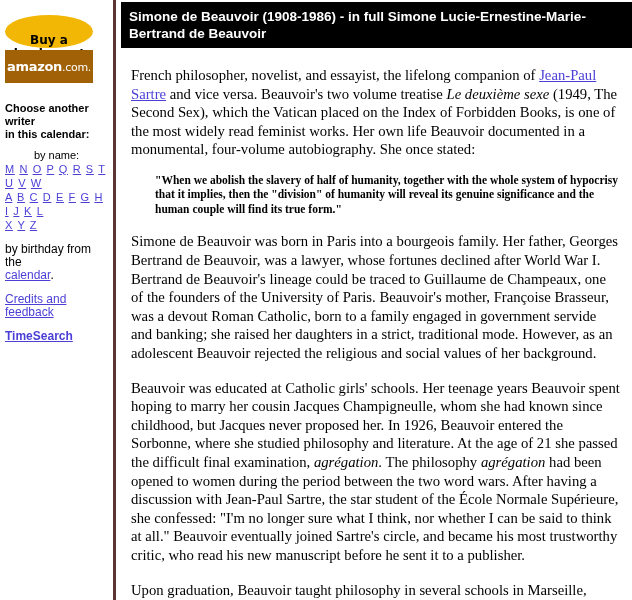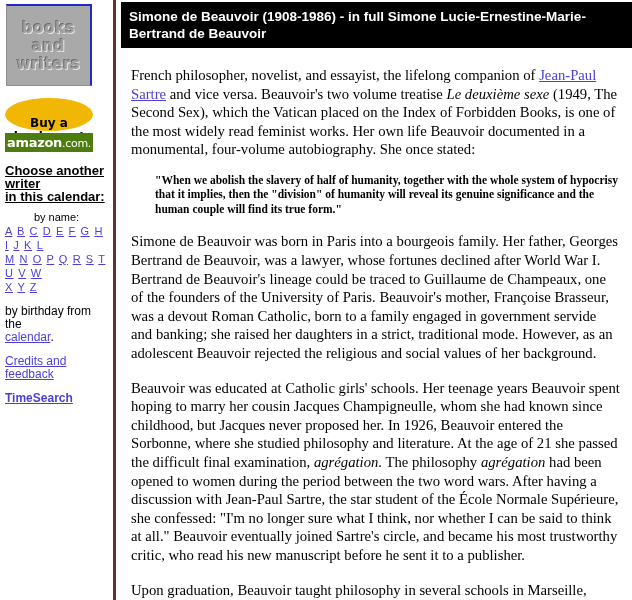--- a/index.html
+++ b/index.html
@@ -78,42 +78,41 @@
     left: 0; top: 19px;
     width: 88px;
     text-align: center;
     font-family: "DejaVu Sans", sans-serif;
     font-size: 12px;
     font-weight: bold;
     line-height: 14px;
     color: #000;
   }
   .amazon-bar {
-    background: #4d7c0f;
-    height: 19px;
+    background: #a16207;
+    height: 33px;
     display: flex;
     align-items: center;
     justify-content: center;
     position: relative;
   }
   .amazon-bar-text {
     color: #ffffff;
     font-family: "DejaVu Sans", sans-serif;
     font-size: 13px;
     font-weight: bold;
     letter-spacing: -0.3px;
   }
   .amazon-bar-text .dotcom { font-weight: normal; font-size: 11px; }
 
   .side-heading {
     font-weight: bold;
-    font-size: 13px;
+    font-size: 11px;
     line-height: 13px;
-    margin-top: 12px;
-    text-decoration: underline;
+    margin-top: 19px;
   }
   .side-plain {
     font-size: 11px;
     line-height: 13px;
     margin-top: 8px;
     text-align: center;
   }
   .alpha-row {
     font-size: 11px;
     line-height: 14px;
@@ -173,25 +172,20 @@
     line-height: 14.5px;
   }
 </style>
 </head>
 <body>
 
 <div class="page">
 
   <div class="sidebar">
 
-    <div class="logo-box">
-      <div class="logo-line">books</div>
-      <div class="logo-line">and</div>
-      <div class="logo-line">writers</div>
-    </div>
 
     <div class="amazon-btn">
       <div class="amazon-top">
         <div class="amazon-ellipse"></div>
         <div class="amazon-ellipse-text">
           <div>Buy a</div>
           <div>book now!</div>
         </div>
       </div>
       <div class="amazon-bar">
@@ -200,48 +194,48 @@
     </div>
 
     <div class="side-heading">
       <div>Choose another writer</div>
       <div>in this calendar:</div>
     </div>
 
     <div class="side-plain">by name:</div>
 
     <div>
+      <div class="alpha-row">
+        <a class="lnk" href="#">M</a>
+        <a class="lnk" href="#">N</a>
+        <a class="lnk" href="#">O</a>
+        <a class="lnk" href="#">P</a>
+        <a class="lnk" href="#">Q</a>
+        <a class="lnk" href="#">R</a>
+        <a class="lnk" href="#">S</a>
+        <a class="lnk" href="#">T</a>
+        <a class="lnk" href="#">U</a>
+        <a class="lnk" href="#">V</a>
+        <a class="lnk" href="#">W</a>
+      </div>
       <div class="alpha-row">
         <a class="lnk" href="#">A</a>
         <a class="lnk" href="#">B</a>
         <a class="lnk" href="#">C</a>
         <a class="lnk" href="#">D</a>
         <a class="lnk" href="#">E</a>
         <a class="lnk" href="#">F</a>
         <a class="lnk" href="#">G</a>
         <a class="lnk" href="#">H</a>
         <a class="lnk" href="#">I</a>
         <a class="lnk" href="#">J</a>
         <a class="lnk" href="#">K</a>
         <a class="lnk" href="#">L</a>
       </div>
       <div class="alpha-row">
-        <a class="lnk" href="#">M</a>
-        <a class="lnk" href="#">N</a>
-        <a class="lnk" href="#">O</a>
-        <a class="lnk" href="#">P</a>
-        <a class="lnk" href="#">Q</a>
-        <a class="lnk" href="#">R</a>
-        <a class="lnk" href="#">S</a>
-        <a class="lnk" href="#">T</a>
-        <a class="lnk" href="#">U</a>
-        <a class="lnk" href="#">V</a>
-        <a class="lnk" href="#">W</a>
-      </div>
-      <div class="alpha-row">
         <a class="lnk" href="#">X</a>
         <a class="lnk" href="#">Y</a>
         <a class="lnk" href="#">Z</a>
       </div>
     </div>
 
     <div class="side-block">
       <div>by birthday from the</div>
       <div><a class="lnk" href="#">calendar</a><span>.</span></div>
     </div>

